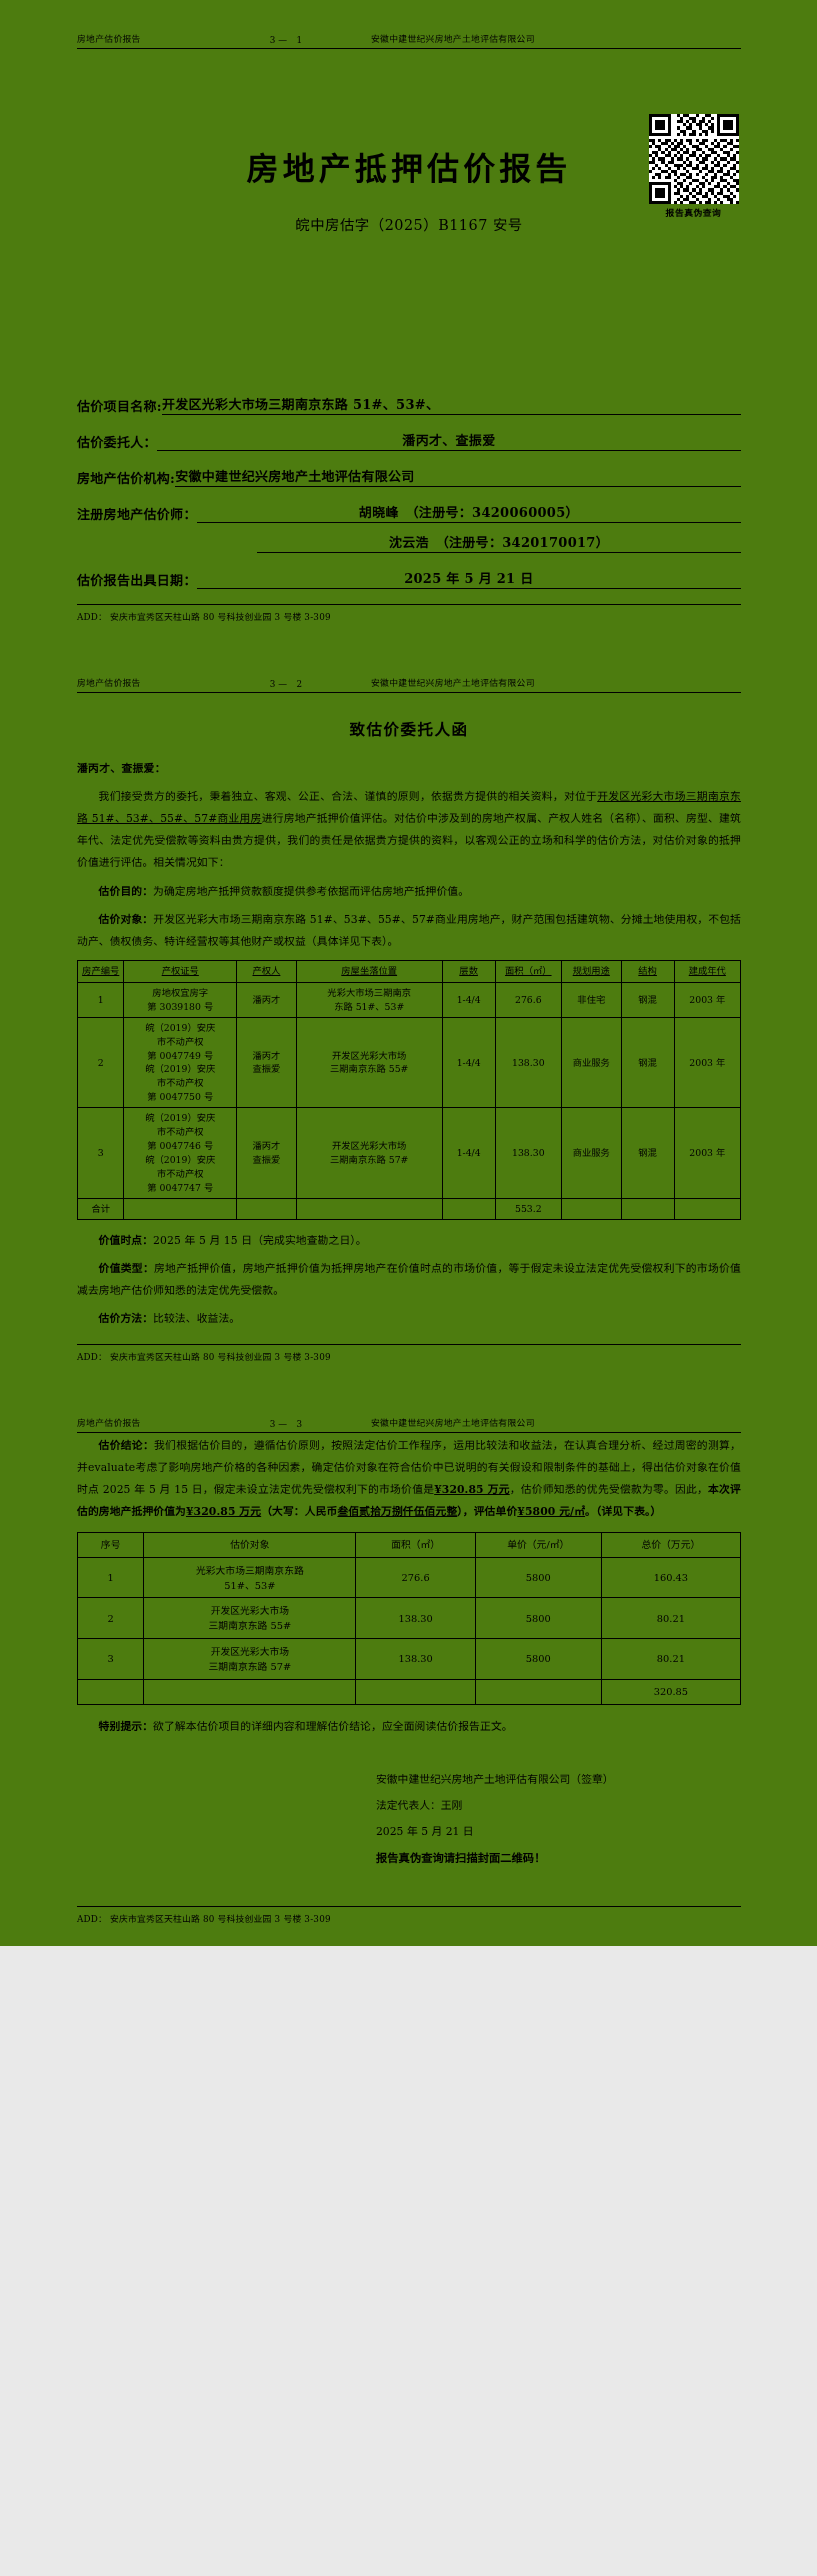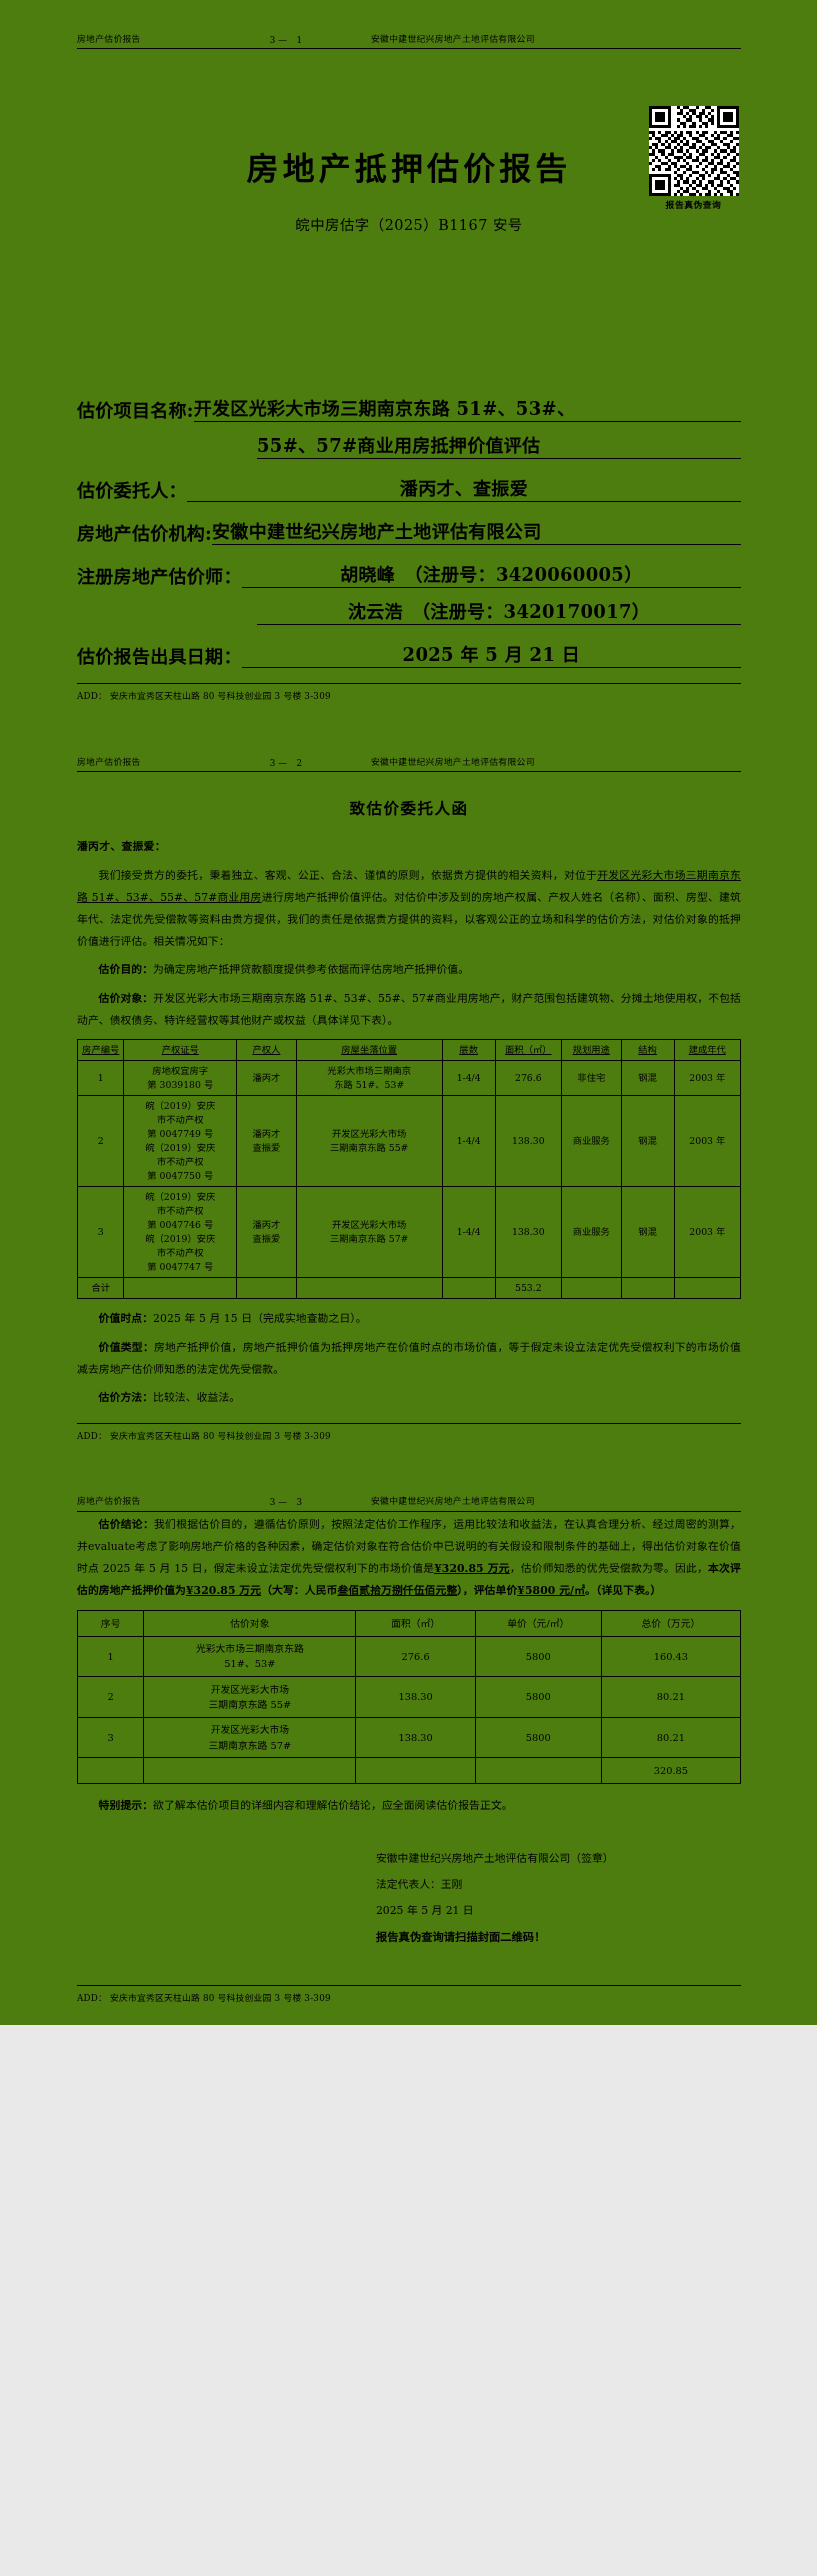--- a/index.html
+++ b/index.html
@@ -37,21 +37,21 @@
   .foot {
     margin-top:13.4px;
   }
   .foot .foot-rule { border-top:1.5px solid #000; margin-bottom:5.2px; }
   .foot .add { font-size:8.8px; letter-spacing:0.2px; }
 
   
   .qr-wrap {
     position:absolute;
     right:77px;
-    top:106px;
+    top:114px;
     width:95px;
     text-align:center;
   }
   .qr-code {
     width:90px; height:90px;
     display:block;
     margin:0 auto;
   }
   .qr-cap { font-size:8.8px; margin-top:2.1px; letter-spacing:0.5px; font-weight:bold;}
   .cover-spacer-1 { height:62px; }
@@ -69,21 +69,21 @@
     margin-top:24px;
     letter-spacing:0.5px;
   }
   .cover-gap { height:155px; }
 
   
   .form-block { margin-top:5.2px; }
   .frow {
     display:flex;
     align-items:flex-end;
-    font-size:18px;
+    font-size:13px;
     font-weight:bold;
     margin-bottom:15.5px;
     letter-spacing:0.3px;
   }
   .frow .flabel { white-space:nowrap; }
   .frow .fvalue {
     flex:1;
     border-bottom:1px solid #000;
     text-align:center;
     padding-bottom:0.5px;
@@ -423,24 +423,20 @@
     <div class="cover-sub">皖中房估字（2025）B1167 安号</div>
 
     <div class="cover-gap"></div>
 
     <div class="form-block">
 
       <div class="frow">
         <span class="flabel">估价项目名称:</span>
         <span class="fvalue left">开发区光彩大市场三期南京东路 51#、53#、</span>
       </div>
-      <div class="frow cont">
-        <span class="findent"></span>
-        <span class="fvalue left">55#、57#商业用房抵押价值评估</span>
-      </div>
 
       <div class="frow">
         <span class="flabel">估价委托人：</span>
         <span class="fvalue">潘丙才、查振爱</span>
       </div>
 
       <div class="frow">
         <span class="flabel">房地产估价机构:</span>
         <span class="fvalue left">安徽中建世纪兴房地产土地评估有限公司</span>
       </div>

